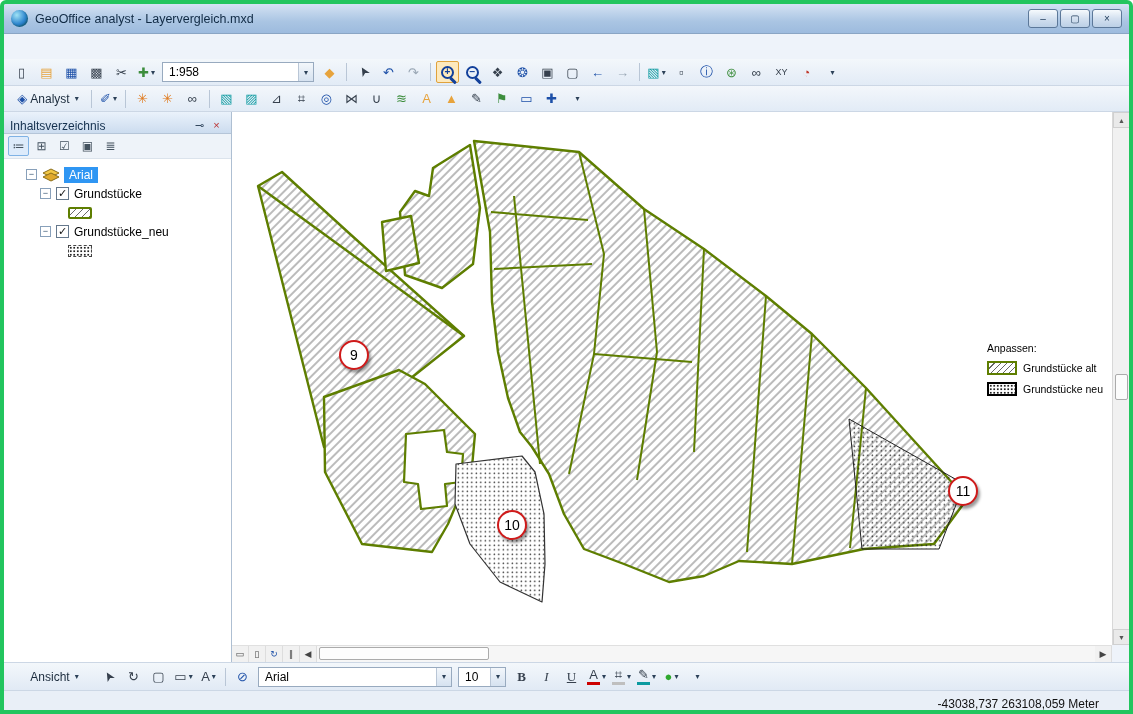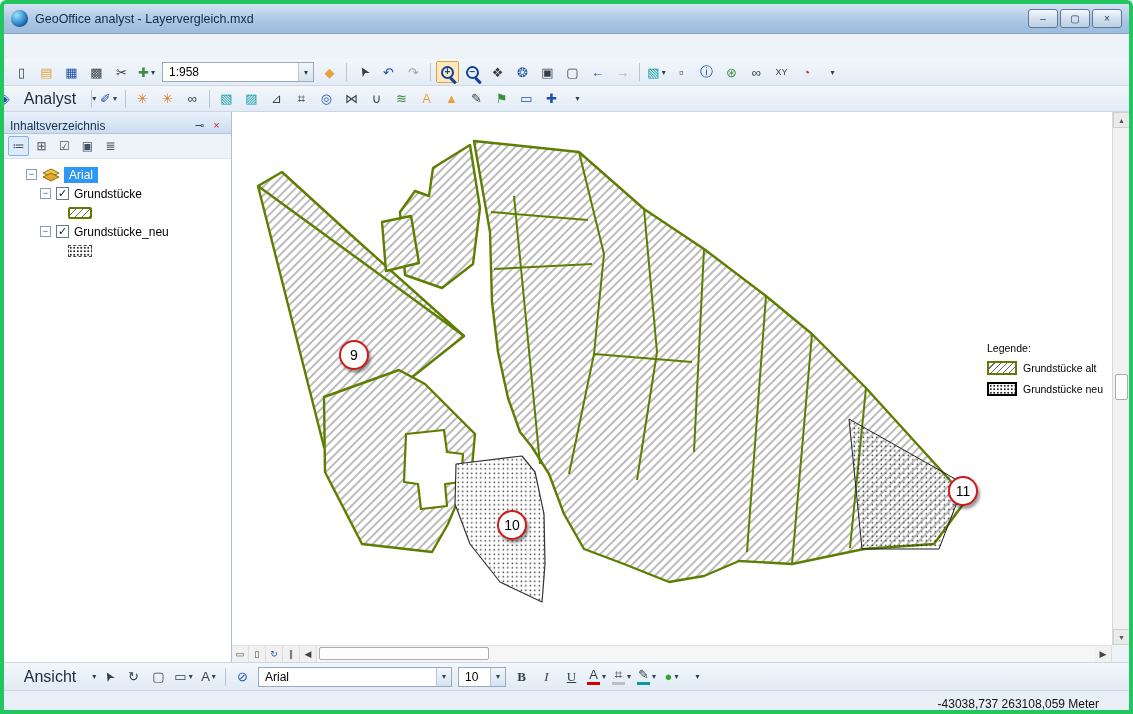--- a/index.html
+++ b/index.html
@@ -39,21 +39,21 @@
   .font-combo{width:194px}
   .size-combo{width:48px}
   .c-blue{color:#1d50a8}.c-gray{color:#9aa7b5}.c-yellow{color:#e7a33c}.c-green{color:#3c8d3c}
   .c-orange{color:#e07b1f}.c-red{color:#c0392b}.c-teal{color:#0b9aa0}
   .mag{position:relative;width:13px;height:13px;border:2px solid #13419b;border-radius:50%;display:block}
   .mag::after{content:"";position:absolute;right:-5px;bottom:-5px;width:8px;height:3px;background:#13419b;
               transform:rotate(45deg);border-radius:1px}
   .mag-sign{position:absolute;left:0;top:-1px;width:9px;height:10px;font-size:10px;font-weight:bold;color:#13419b;
             display:flex;align-items:center;justify-content:center}
   .dd{font-size:8px;margin-left:2px;color:#2c4158}
-  .btn-label{margin:0 14px;font-size:16px;color:#1c2c3d}
+  .btn-label{margin:0 3px;font-size:12px;color:#1c2c3d}
   
   .toc{position:absolute;left:0;top:108px;width:228px;height:550px;background:#eef3f9;
        border-right:1px solid #aebfd2;display:flex;flex-direction:column}
   .toc-header{height:22px;display:flex;align-items:flex-end;padding:0 6px;
               background:linear-gradient(#eaf2fb,#ccdcef);border-bottom:1px solid #b5c5d8;color:#15314f}
   .toc-title{flex:1;font-size:12px}
   .toc-hbtn{width:17px;height:16px;display:flex;align-items:center;justify-content:center;font-size:11px;color:#33485f}
   .toc-tools{height:25px;display:flex;align-items:center;gap:2px;padding:2px 4px;background:#eef3f9;border-bottom:1px solid #dbe3ec}
   .toc-tool{width:21px;height:20px;display:flex;align-items:center;justify-content:center;font-size:12px;color:#44525f;
             border:1px solid transparent;border-radius:2px}
@@ -398,21 +398,21 @@
       </div>
     <div class="plabel" id="label10">
         <span>10</span>
       </div>
     <div class="plabel" id="label11">
         <span>11</span>
       </div>
 
     
     <div class="legend">
-      <div>Legende:</div>
+      <div>Anpassen:</div>
       <div class="legend-item">
         <span class="lg-hatch"></span>
         <span>Grundstücke alt</span>
       </div>
       <div class="legend-item">
         <span class="lg-dots"></span>
         <span>Grundstücke neu</span>
       </div>
     </div>
   </div>

